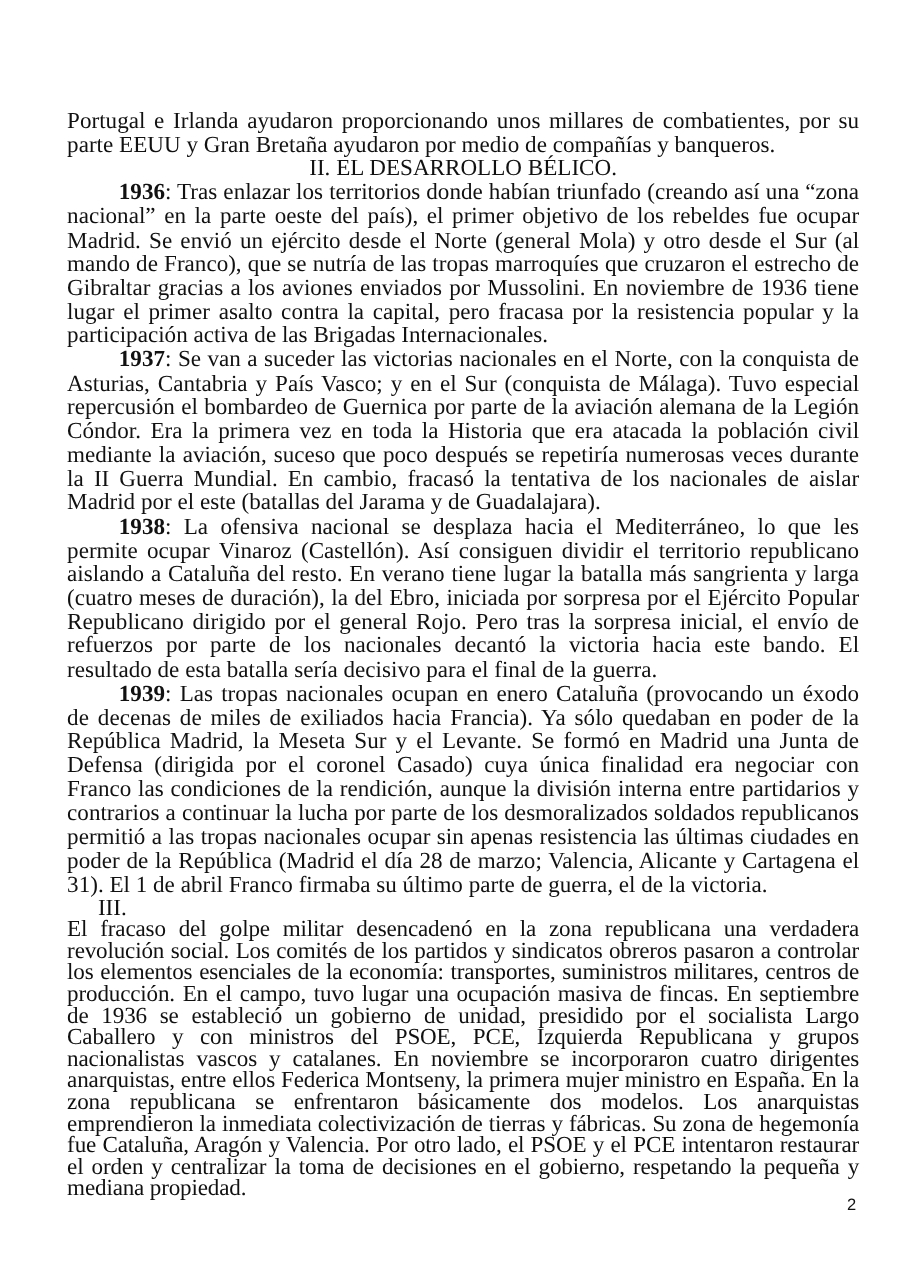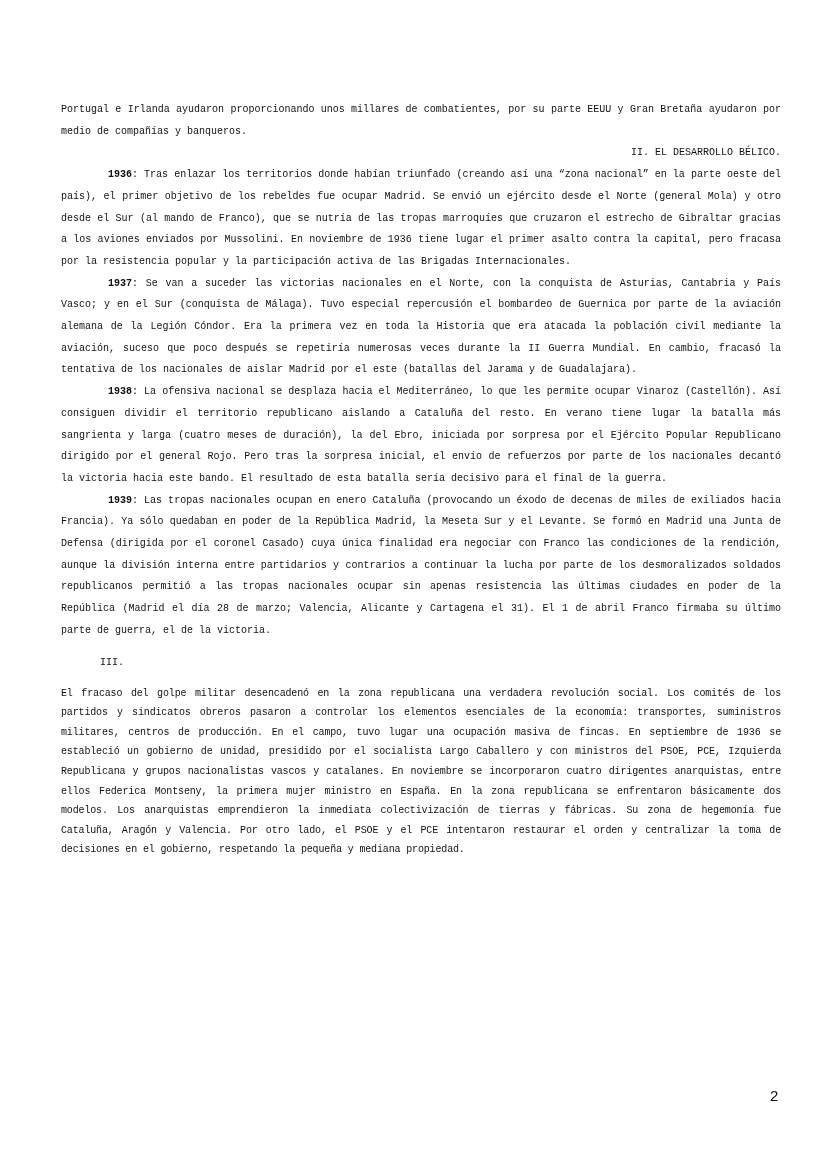--- a/index.html
+++ b/index.html
@@ -1,28 +1,28 @@
 <!DOCTYPE html>
 <html><head>
 <meta charset="utf-8">
 <style>
   html, body { margin: 0; padding: 0; background: #ffffff; }
   body { width: 828px; height: 1171px; position: relative; overflow: hidden; }
   .page {
     position: absolute; left: 61px; top: 99px; width: 720px;
-    font-family: Liberation Mono, monospace;
+    font-family: Liberation Serif, serif;
     color: #111111;
-    font-size: 10px;
+    font-size: 21px;
   }
   .p { margin: 0; line-height: 21.7px; text-align: justify; }
   .p.tight { line-height: 19.6px; letter-spacing: -0.15px; }
-  .nojust { text-align: right; }
+  .nojust { text-align: center; }
   .indent { text-indent: 47px; }
   .year { font-weight: bold; }
-  .h3 { margin: 11px; line-height: 20px; display: flex; gap: 41px; }
+  .h3 { margin: 0; line-height: 20px; display: flex; gap: 41px; }
   .h3 .num { display: inline-block; width: 51px; padding-left: 28px; }
   .h4 { margin: 0; line-height: 19px; padding-left: 96px; }
   .pageno {
     position: absolute; left: 770px; top: 1087px;
     font-family: "Liberation Sans", sans-serif; font-size: 15px; color: #111;
   }
 </style>
 </head>
 <body>
 

